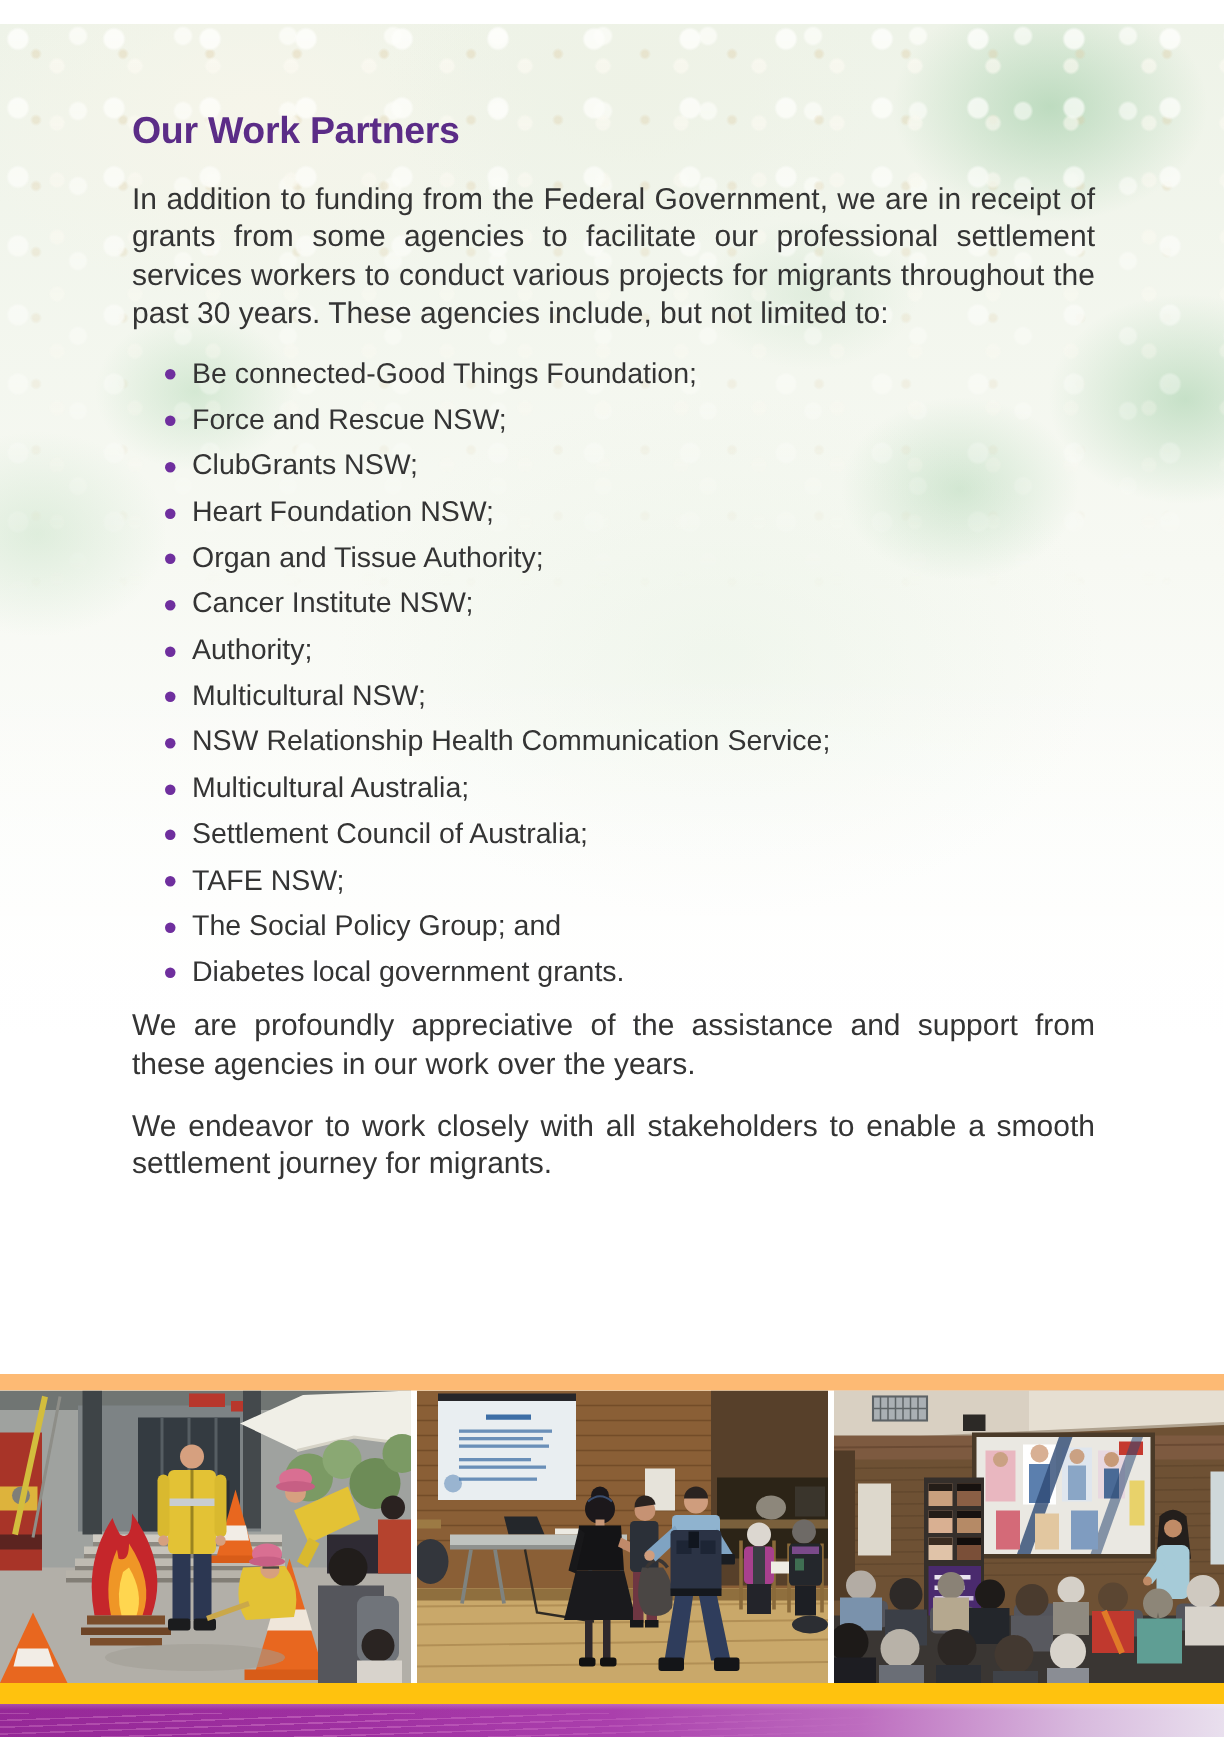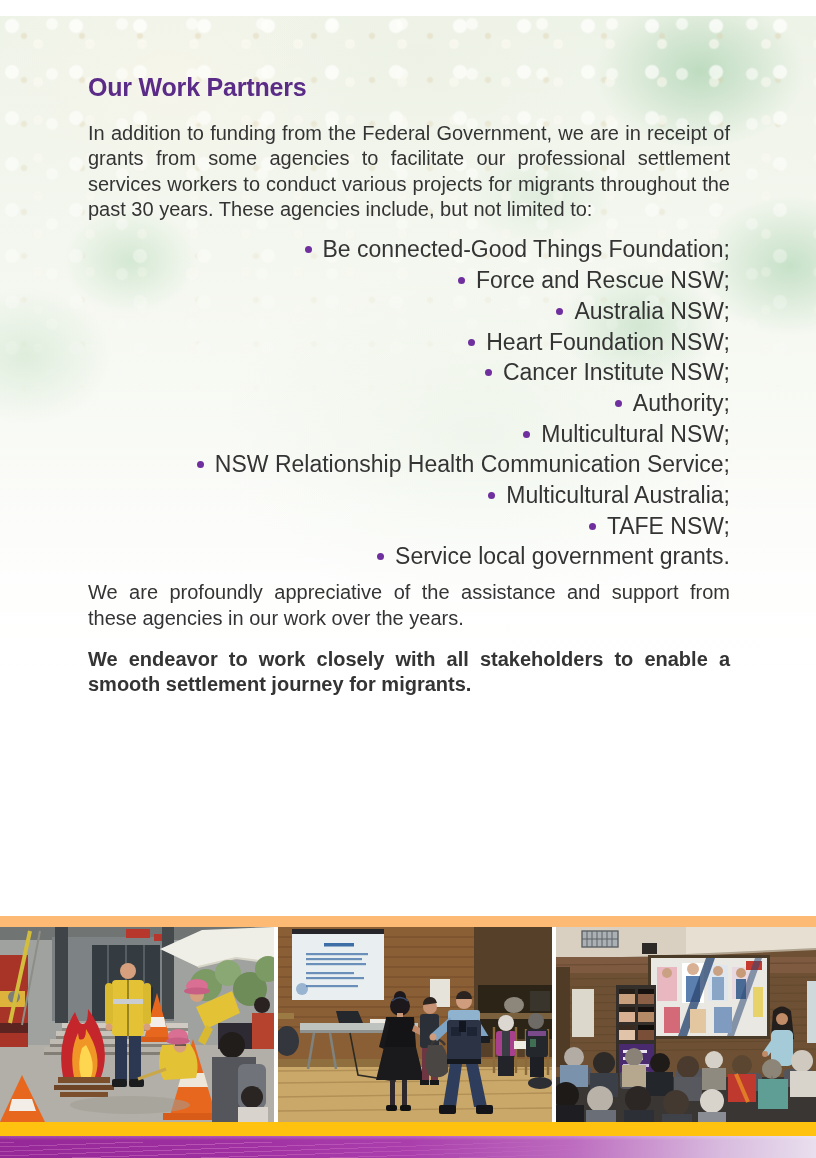--- a/index.html
+++ b/index.html
@@ -60,30 +60,30 @@
     font-size:20px; line-height:25.4px;
     text-align:justify; color:#343434;
   }
   .agency-list {
     list-style:none;
     margin:12px 0 0 0; padding:0 0 0 22px;
   }
   .agency-list li {
     height:30.7px;
     display:flex; align-items:center;
-    font-size:23px; color:#343434;justify-content:flex-end;
+    font-size:19px; color:#343434;
   }
   .bullet {
     flex:0 0 auto;
     width:7px; height:7px; border-radius:50%;
     background:#6f2f9e;
     margin-right:11px;
   }
   .outro-1 { margin-top:8px; }
-  .outro-2 { margin-top:16px;font-weight:bold; }
+  .outro-2 { margin-top:16px; }
 
   
   .photo-row {
     position:absolute; top:911px; left:0; width:816px; height:195px;
     display:flex; gap:4px; background:#ffffff;
   }
   .photo { position:relative; height:195px; overflow:hidden; }
   .photo svg { display:block; width:100%; height:100%; }
   .photo-1 { width:274px; }
   .photo-2 { width:274px; }
@@ -132,53 +132,65 @@
       <li>
           <span class="bullet"></span>
           <span>Be connected-Good Things Foundation;</span>
         </li>
       <li>
           <span class="bullet"></span>
           <span>Force and Rescue NSW;</span>
         </li>
       <li>
           <span class="bullet"></span>
-          <span>Australia NSW;</span>
+          <span>ClubGrants NSW;</span>
         </li>
       <li>
           <span class="bullet"></span>
           <span>Heart Foundation NSW;</span>
         </li>
       <li>
           <span class="bullet"></span>
+          <span>Organ and Tissue Authority;</span>
+        </li>
+      <li>
+          <span class="bullet"></span>
           <span>Cancer Institute NSW;</span>
         </li>
       <li>
           <span class="bullet"></span>
           <span>Authority;</span>
         </li>
       <li>
           <span class="bullet"></span>
           <span>Multicultural NSW;</span>
         </li>
       <li>
           <span class="bullet"></span>
           <span>NSW Relationship Health Communication Service;</span>
         </li>
       <li>
           <span class="bullet"></span>
           <span>Multicultural Australia;</span>
         </li>
       <li>
           <span class="bullet"></span>
+          <span>Settlement Council of Australia;</span>
+        </li>
+      <li>
+          <span class="bullet"></span>
           <span>TAFE NSW;</span>
         </li>
       <li>
           <span class="bullet"></span>
-          <span>Service local government grants.</span>
+          <span>The Social Policy Group; and</span>
+        </li>
+      <li>
+          <span class="bullet"></span>
+          <span>Diabetes local government grants.</span>
         </li>
     </ul>
 
     <p class="body-par outro-1">We are profoundly appreciative of the assistance and support from these agencies in our work over the years.</p>
     <p class="body-par outro-2">We endeavor to work closely with all stakeholders to enable a smooth settlement journey for migrants.</p>
   </div>
 
   <div class="photo-row">
 
     <figure class="photo photo-1" aria-label="Fire and Rescue NSW firefighters giving an outdoor fire-extinguisher demonstration with a flame prop and traffic cones">

